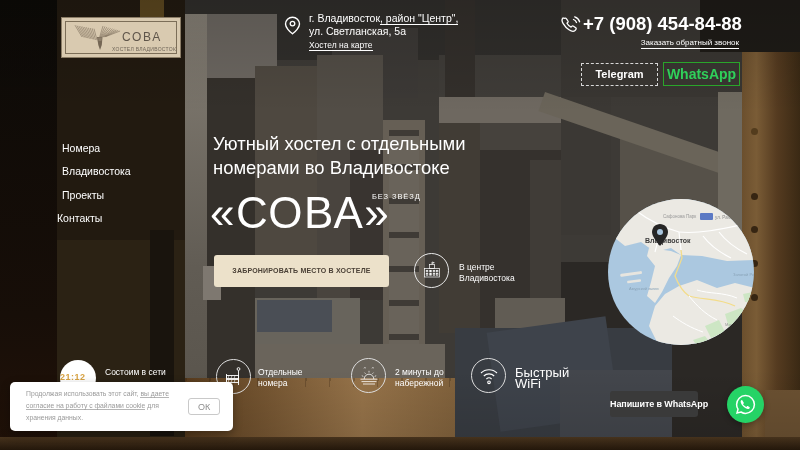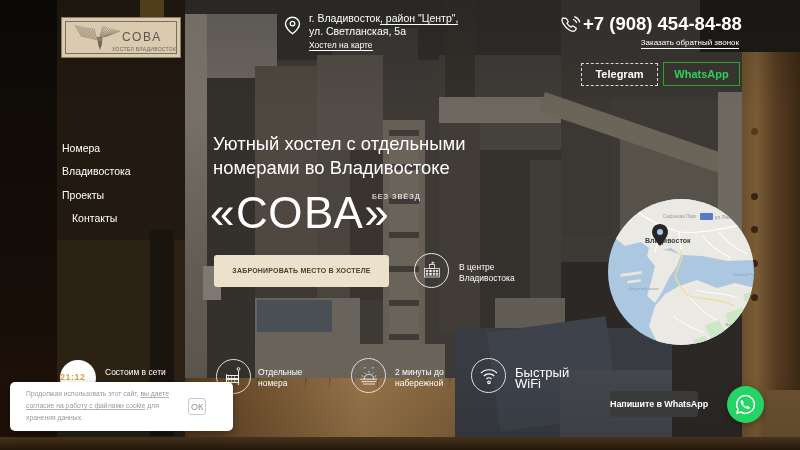--- a/index.html
+++ b/index.html
@@ -137,26 +137,26 @@
 
   <svg class="abs" style="left:559px;top:15px;" width="22" height="21" viewBox="0 0 22 21">
     <path d="M4 3 C2.6 4.3 2.6 6 4.2 8.6 C5.6 10.9 7.8 13.3 10 14.8 C12.8 16.7 14.6 16.9 16 15.5 L16.8 14.6 C17.4 14 17.3 13.3 16.7 12.8 L14.5 11.2 C13.9 10.8 13.3 10.9 12.8 11.4 L12.1 12.1 C10.9 11.6 8.7 9.5 8 8.2 L8.7 7.5 C9.2 7 9.3 6.3 8.9 5.8 L7.3 3.6 C6.8 3 6 2.9 5.4 3.4 Z" fill="none" stroke="#fff" stroke-width="1.3"></path>
     <path d="M14.5 4.5 C16 5 17 6 17.5 7.5" fill="none" stroke="#fff" stroke-width="1.3" stroke-linecap="round"></path>
     <path d="M15.7 1.8 C18.2 2.6 19.9 4.3 20.6 6.8" fill="none" stroke="#fff" stroke-width="1.3" stroke-linecap="round"></path>
   </svg>
   <div class="abs" style="left:583px;top:13px;color:#fff;font-size:18.5px;font-weight:bold;white-space:nowrap;">+7 (908) 454-84-88</div>
   <div class="abs" style="right:61px;top:38px;color:#fff;font-size:8px;border-bottom:1px solid #fff;padding-bottom:1px;white-space:nowrap;">Заказать обратный звонок</div>
 
   <div class="abs" style="left:581px;top:63px;width:77px;height:23px;border:1px dashed #d8d8d8;color:#fff;font-size:11px;font-weight:bold;text-align:center;line-height:21px;">Telegram</div>
-  <div class="abs" style="left:663px;top:62px;width:77px;height:24px;border:1px solid #2aa52a;color:#2fd05a;font-size:11px;font-weight:bold;text-align:center;line-height:22px;">WhatsApp</div>
+  <div class="abs" style="left:663px;top:62px;width:77px;height:24px;border:1px solid #2aa52a;color:#2fd05a;font-size:14px;font-weight:bold;text-align:center;line-height:22px;">WhatsApp</div>
 
   <div class="abs" style="left:62px;top:142px;color:#fff;font-size:10.5px;">Номера</div>
   <div class="abs" style="left:62px;top:165px;color:#fff;font-size:10.5px;">Владивостока</div>
   <div class="abs" style="left:62px;top:189px;color:#fff;font-size:10.5px;">Проекты</div>
-  <div class="abs" style="left:72px;top:212px;color:#fff;font-size:10.5px;">Контакты</div>
+  <div class="abs" style="left:57px;top:212px;color:#fff;font-size:10.5px;">Контакты</div>
 
   <div class="abs" style="left:213px;top:132px;width:280px;color:#fff;font-size:18.4px;line-height:23.5px;">Уютный хостел с отдельными номерами во Владивостоке</div>
   <div class="abs" style="left:372px;top:192px;color:#fff;font-size:7.5px;letter-spacing:0.9px;">БЕЗ ЗВЁЗД</div>
   <div class="abs" style="left:210px;top:188px;color:#fff;font-size:44px;letter-spacing:1.5px;">«СОВА»</div>
   <div class="abs" style="left:214px;top:255px;width:175px;height:32px;background:#ece1ca;border-radius:3px;color:#4a4036;font-size:7px;font-weight:bold;letter-spacing:0.2px;text-align:center;line-height:32px;">ЗАБРОНИРОВАТЬ МЕСТО В ХОСТЕЛЕ</div>
 
   <div class="abs" style="left:414px;top:253px;width:35px;height:35px;border:1px solid #e8e8e8;border-radius:50%;"></div>
   <svg class="abs" style="left:423px;top:261px;" width="19" height="18" viewBox="0 0 19 18">
     <g stroke="#fff" stroke-width="0.7" fill="none">
       <rect x="1.5" y="7.5" width="15" height="8.5"></rect>
@@ -264,21 +264,21 @@
     </g>
   </svg>
   <div class="abs" style="left:515px;top:367px;width:50px;color:#fff;font-size:13px;line-height:11px;">Быстрый<br>WiFi</div>
 
   <div class="abs" style="left:60px;top:360px;width:36px;height:36px;background:#fff;border-radius:50%;"></div>
   <div class="abs" style="left:60px;top:372px;width:36px;text-align:left;color:#d8a343;font-size:9px;font-weight:bold;letter-spacing:0.5px;">21:12</div>
   <div class="abs" style="left:105px;top:366px;color:#fff;font-size:8.5px;line-height:12px;">Состоим в сети<br><span style="font-size:8px;">2112Hostels</span></div>
 
   <div class="abs" style="left:10px;top:382px;width:223px;height:49px;background:#fff;border-radius:5px;box-shadow:0 3px 10px rgba(0,0,0,0.3);"></div>
   <div class="abs" style="left:26px;top:388px;width:152px;color:#9a9a9a;font-size:6.8px;line-height:12px;">Продолжая использовать этот сайт, <span style="border-bottom:1px solid #b5b5b5;">вы даете</span> <span style="border-bottom:1px solid #b5b5b5;">согласие на работу с файлами cookie</span> для хранения данных.</div>
-  <div class="abs" style="left:188px;top:398px;width:18px;height:17px;border:1px solid #c9c9c9;border-radius:3px;color:#8f8f8f;font-size:9px;text-align:center;line-height:16px;">ОК</div>
+  <div class="abs" style="left:188px;top:398px;width:32px;height:17px;border:1px solid #c9c9c9;border-radius:3px;color:#8f8f8f;font-size:9px;text-align:center;line-height:16px;">ОК</div>
 
   <div class="abs" style="left:610px;top:391px;width:88px;height:26px;background:#3a3a3a;border-radius:3px;color:#fff;font-size:9px;letter-spacing:-0.1px;font-weight:bold;text-align:center;line-height:26px;white-space:nowrap;">Напишите в WhatsApp</div>
   <div class="abs" style="left:727px;top:386px;width:37px;height:37px;background:#25d366;border-radius:50%;box-shadow:0 2px 6px rgba(0,0,0,0.3);"></div>
   <svg class="abs" style="left:734px;top:393px;" width="23" height="23" viewBox="0 0 23 23">
     <path d="M11.5 2.6 C6.6 2.6 2.6 6.6 2.6 11.5 C2.6 13.2 3.1 14.8 4 16.1 L3 20 L7 19 C8.3 19.8 9.9 20.4 11.5 20.4 C16.4 20.4 20.4 16.4 20.4 11.5 C20.4 6.6 16.4 2.6 11.5 2.6 Z" fill="none" stroke="#fff" stroke-width="1.5"></path>
     <path d="M8.4 7.4 C8.1 6.9 7.7 7 7.4 7.2 C6.9 7.6 6.5 8.3 6.7 9.2 C7 10.6 8 12.2 9.4 13.5 C10.9 14.9 12.6 15.8 13.9 15.9 C14.8 16 15.4 15.5 15.7 14.9 C15.9 14.5 15.9 14.1 15.4 13.9 L13.7 13.1 C13.3 13 13 13.1 12.8 13.4 L12.3 14 C11.4 13.7 9.5 12.1 9 11.2 L9.6 10.6 C9.9 10.3 9.9 10 9.8 9.7 Z" fill="#fff"></path>
   </svg>
 </div>
 
 </body></html>

